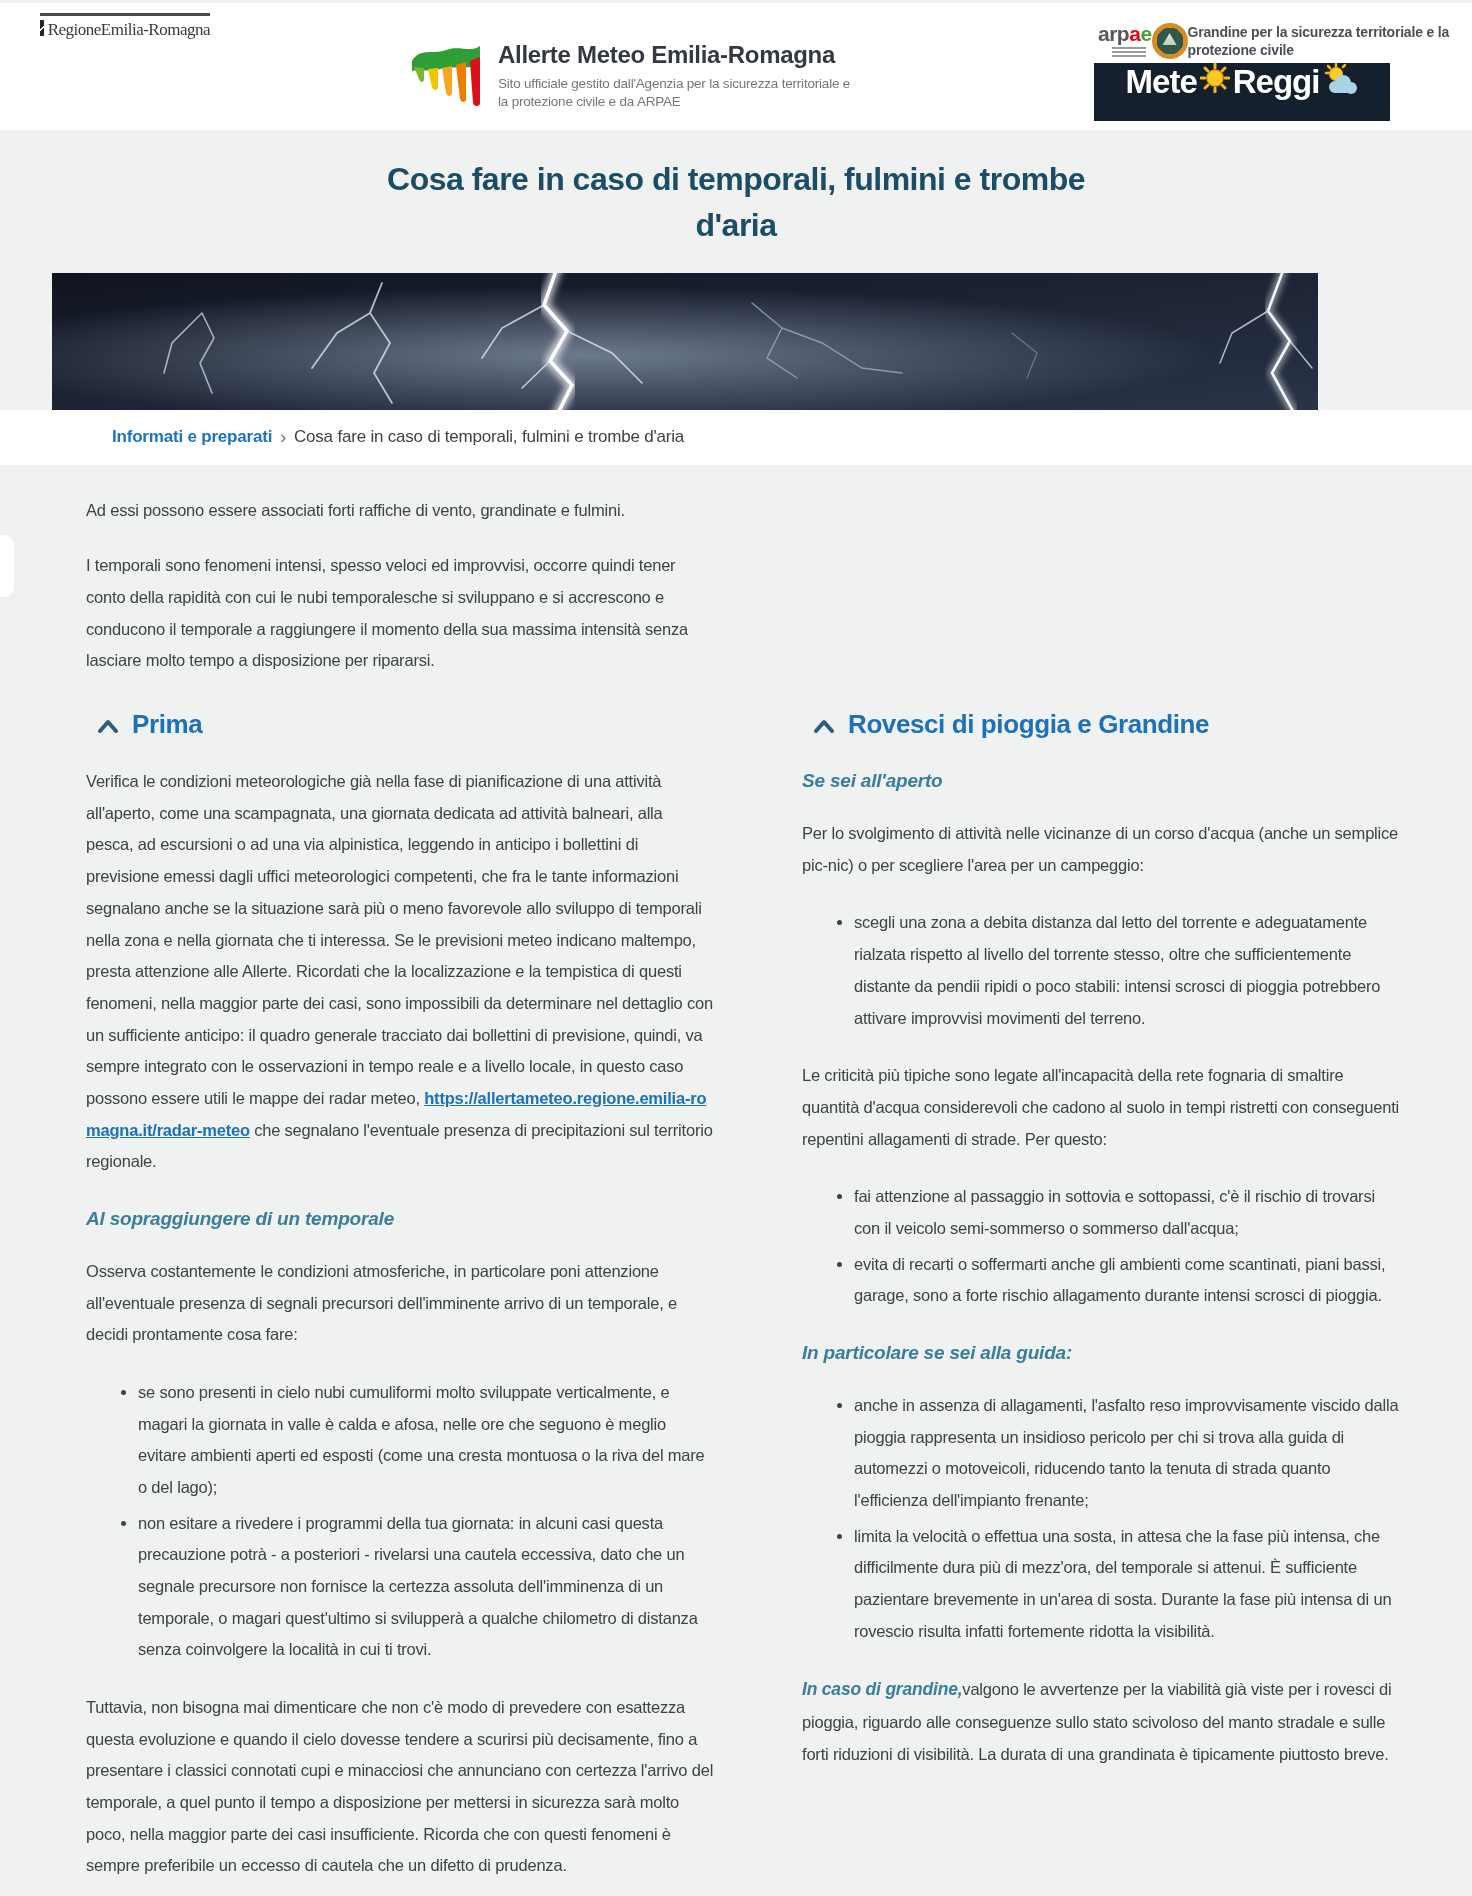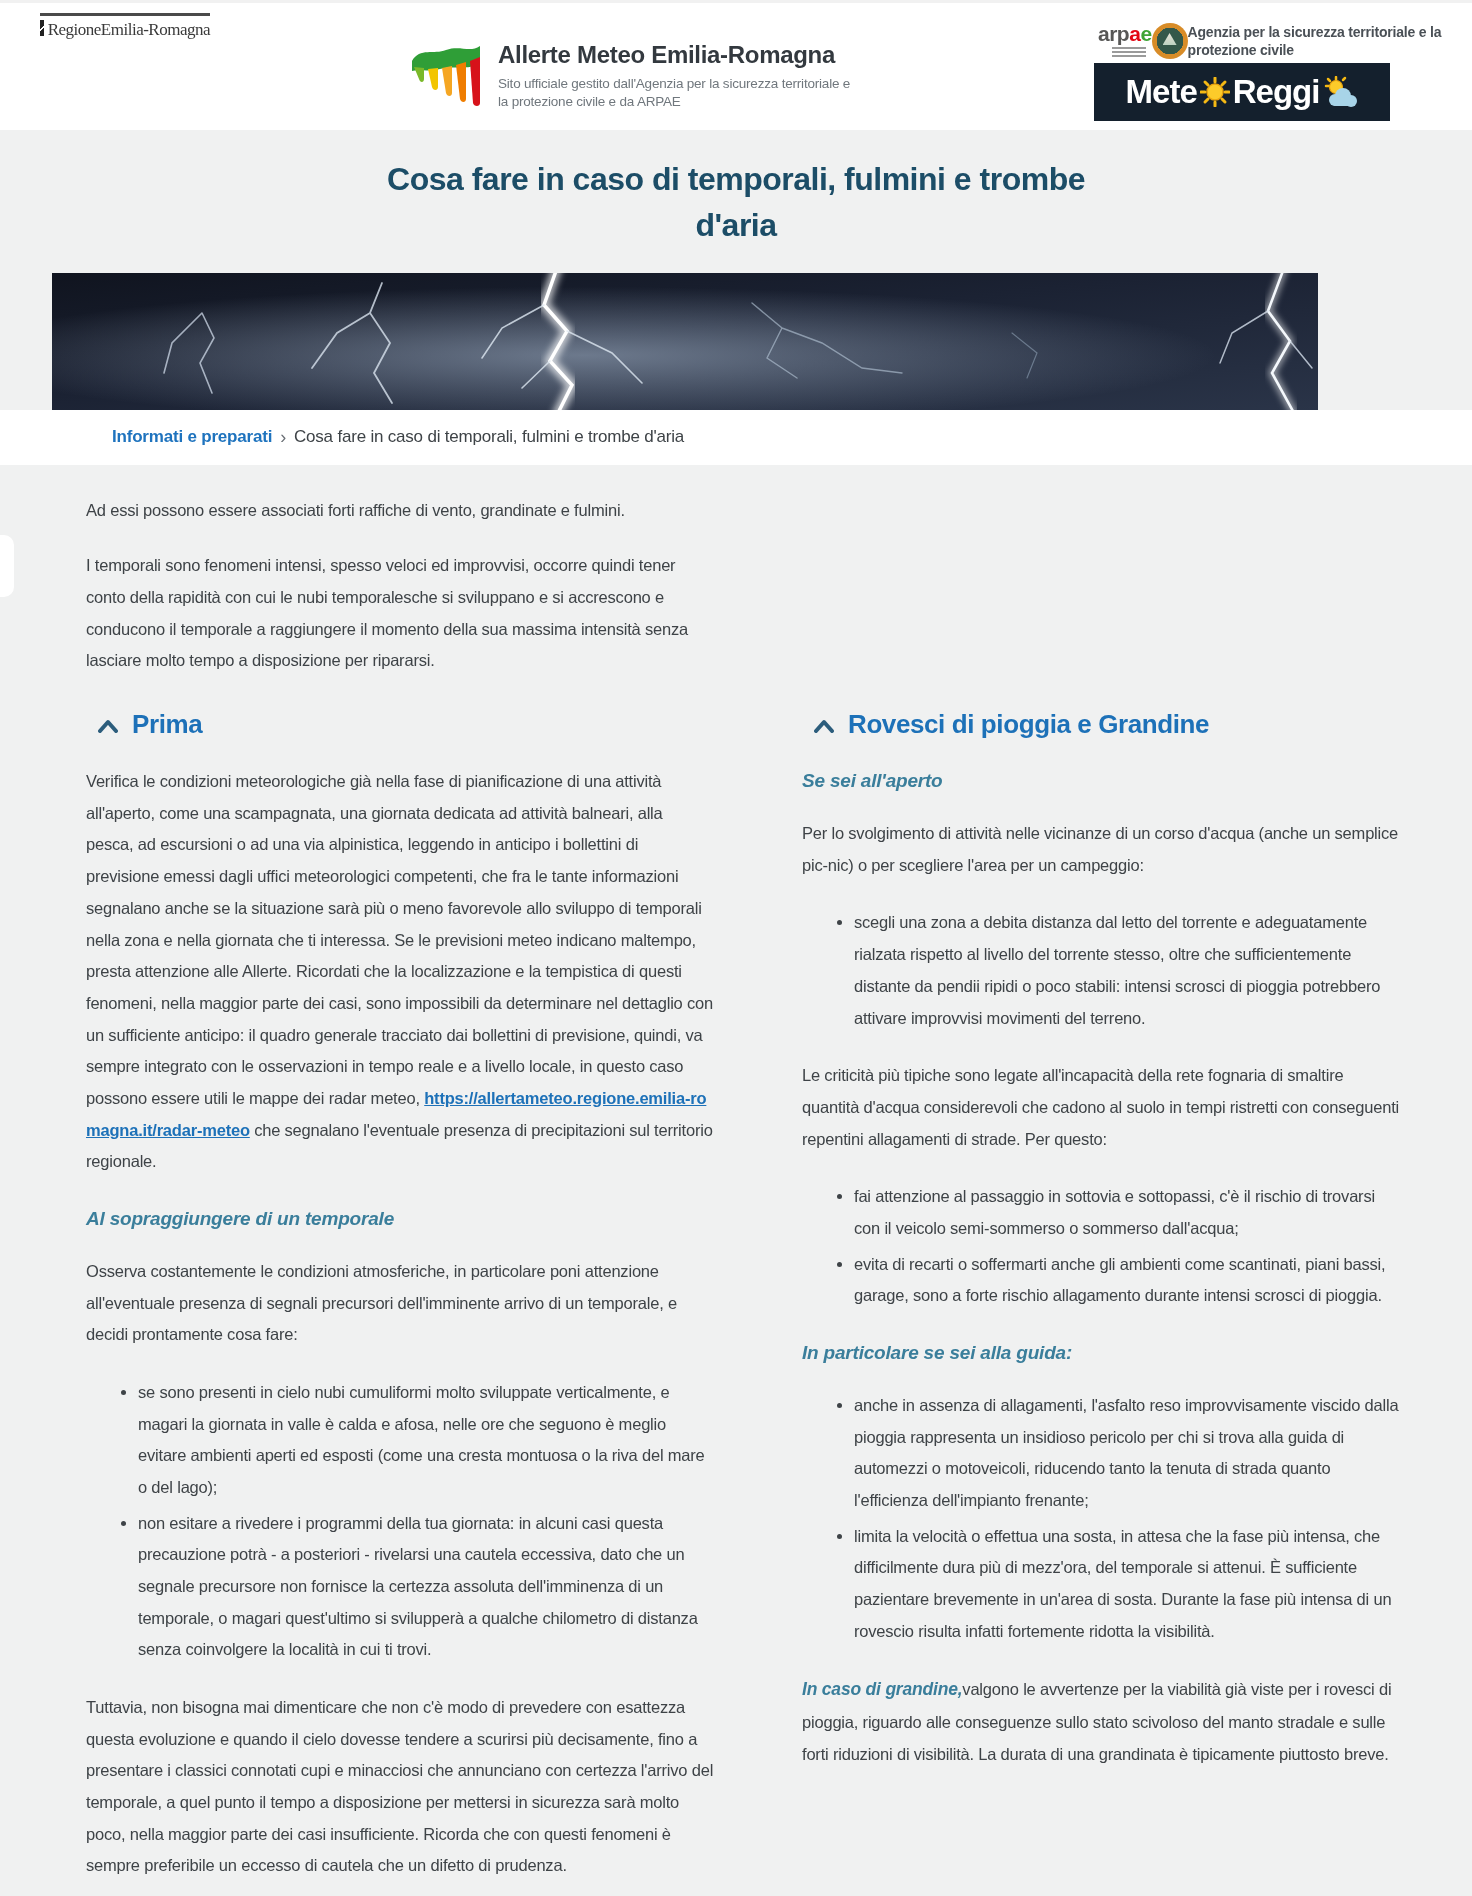--- a/index.html
+++ b/index.html
@@ -42,21 +42,21 @@
   .arpae-lines div { width:34px; height:2px; background:#9a9a9a; margin-bottom:2px; }
   .pc-icon { width:36px; height:36px; border-radius:50%;
     background:radial-gradient(circle at 50% 50%, #33584a 0 52%, #d88c28 53% 78%, #8a5a22 79% 100%);
     position:relative; flex:0 0 auto; }
   .pc-icon::after{ content:""; position:absolute; left:11px; top:10px; width:14px; height:12px;
     background:linear-gradient(180deg,#e8e3d8,#bcd3c2); clip-path:polygon(50% 0,100% 100%,0 100%); }
   .agency-name { font-size:14px; font-weight:bold; color:#4a5056; line-height:1.3; max-width:270px; }
 
   .meteo-banner {
     position:absolute; left:1094px; top:60px; width:296px; height:58px;
-    background:#14202d; display:flex; align-items:center; justify-content:center; gap:3px;
+    background:#14202d; display:flex; justify-content:center; gap:3px;
   }
   .meteo-banner .mtxt { color:#fff; font-weight:bold; font-size:33px; letter-spacing:-1px; }
   .meteo-banner svg { flex:0 0 auto; }
 
   
   .hero { background:#f0f1f1; }
   .hero-title-wrap { padding:26px 0 24px; }
   h1.page-title {
     max-width:760px; margin:0 auto; text-align:center;
     font-size:32px; line-height:1.45; font-weight:bold;
@@ -128,21 +128,21 @@
   <div class="agency">
     <div class="arpae">
       <div class="arpae-word"><span class="dk">arp</span><span class="rd">a</span><span class="gr">e</span></div>
       <div class="arpae-lines">
           <div></div>
           <div></div>
           <div></div>
         </div>
     </div>
     <div class="pc-icon"></div>
-    <div class="agency-name">Agenzia per la sicurezza territoriale e la protezione civile</div>
+    <div class="agency-name">Grandine per la sicurezza territoriale e la protezione civile</div>
   </div>
 
   <div class="meteo-banner">
     <span class="mtxt">Mete</span>
     <svg width="30" height="30" viewBox="0 0 30 30">
       <g stroke="#f5b914" stroke-width="3" stroke-linecap="round">
         <line x1="15" y1="1" x2="15" y2="5"></line>
           <line x1="15" y1="25" x2="15" y2="29"></line>
         <line x1="1" y1="15" x2="5" y2="15"></line>
           <line x1="25" y1="15" x2="29" y2="15"></line>

